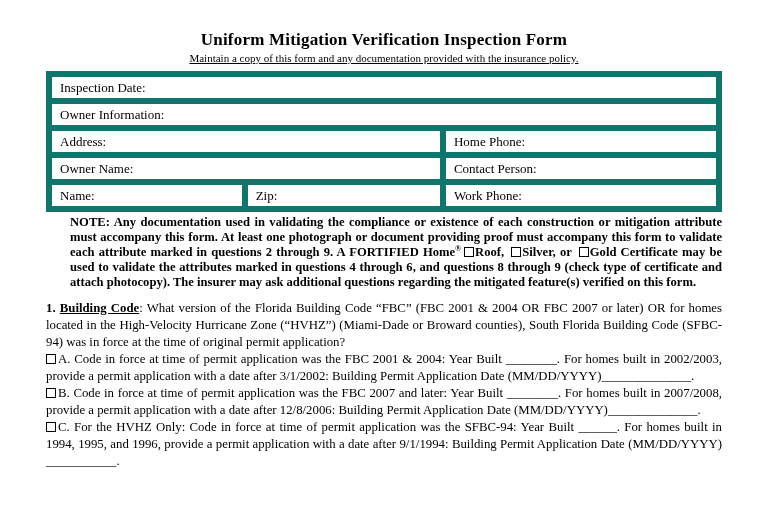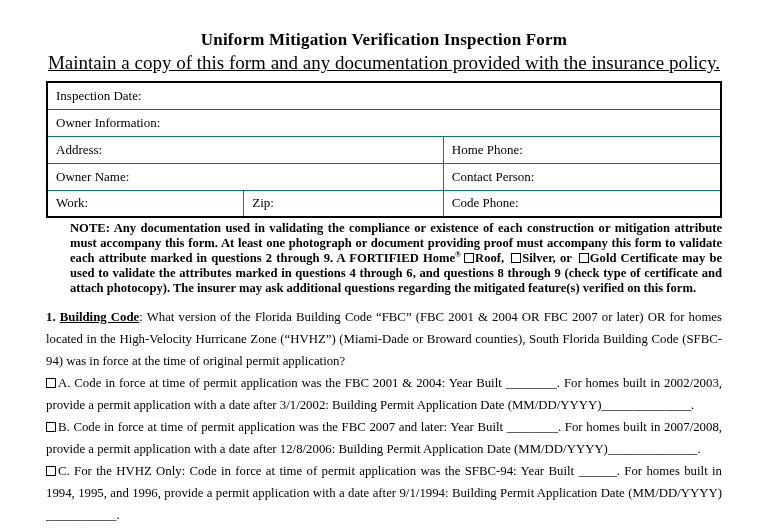--- a/index.html
+++ b/index.html
@@ -15,53 +15,53 @@
     padding: 30px 46px 0 46px;
   }
   .title {
     text-align: center;
     font-size: 17px;
     font-weight: bold;
     letter-spacing: 0.2px;
   }
   .subtitle {
     text-align: center;
-    font-size: 19px;
+    font-size: 11px;
     text-decoration: underline;
     margin-top: 2px;
     margin-bottom: 7px;
   }
   table.owner-table {
     width: 100%;
     border-collapse: collapse;
     border: 2px solid #000;
     table-layout: fixed;
   }
   table.owner-table td {
-    border: 1px solid #0f766e;
+    border: 6px solid #0f766e;
     height: 27px;
     font-size: 13px;
     padding: 2px 8px;
     vertical-align: middle;
     white-space: nowrap;
     overflow: hidden;
   }
   .note {
     font-size: 12.6px;
     font-weight: bold;
     line-height: 15px;
     text-align: justify;
     margin-top: 3px;
     margin-left: 24px;
   }
   sup.reg { font-size: 8px; vertical-align: super; line-height: 0; }
   .q-block {
     margin-top: 10px;
     font-size: 12.8px;
-    line-height: 22px;
+    line-height: 17px;
     text-align: justify;
   }
   .q-block p { margin: 0; text-align: justify; }
   .q-num { font-weight: bold; }
   .q-head { font-weight: bold; text-decoration: underline; }
   .checkbox {
     display: inline-block;
     width: 10px; height: 10px;
     border: 1.5px solid #000;
     vertical-align: -1px;
@@ -92,23 +92,23 @@
     </tr>
     <tr>
       <td colspan="2">Address:</td>
       <td>Home Phone:</td>
     </tr>
     <tr>
       <td colspan="2">Owner Name:</td>
       <td>Contact Person:</td>
     </tr>
     <tr>
-      <td>Work:</td>
+      <td>Name:</td>
       <td>Zip:</td>
-      <td>Code Phone:</td>
+      <td>Work Phone:</td>
     </tr>
   </tbody>
     </table>
 
   <p class="note"><span>NOTE: Any documentation used in validating the compliance or existence of each construction or mitigation attribute must accompany this form. At least one photograph or document providing proof must accompany this form to validate each attribute marked in questions 2 through 9. A FORTIFIED Home</span><sup class="reg">®</sup><span class="checkbox"></span><span>Roof, </span><span class="checkbox"></span><span>Silver, or </span><span class="checkbox"></span><span>Gold Certificate may be used to validate the attributes marked in questions 4 through 6, and questions 8 through 9 (check type of certificate and attach photocopy). The insurer may ask additional questions regarding the mitigated feature(s) verified on this form.</span></p>
 
   <div class="q-block">
     <p><span class="q-num">1. </span><span class="q-head">Building Code</span><span>: What version of the Florida Building Code “FBC” (FBC 2001 &amp; 2004 OR FBC 2007 or later) OR for homes located in the High-Velocity Hurricane Zone (“HVHZ”) (Miami-Dade or Broward counties), South Florida Building Code (SFBC-94) was in force at the time of original permit application?</span></p>
     <p class="option"><span class="checkbox"></span><span>A. Code in force at time of permit application was the FBC 2001 &amp; 2004: Year Built ________. For homes built in 2002/2003, provide a permit application with a date after 3/1/2002: Building Permit Application Date (MM/DD/YYYY)______________.</span></p>
     <p class="option"><span class="checkbox"></span><span>B. Code in force at time of permit application was the FBC 2007 and later: Year Built ________. For homes built in 2007/2008, provide a permit application with a date after 12/8/2006: Building Permit Application Date (MM/DD/YYYY)______________.</span></p>

